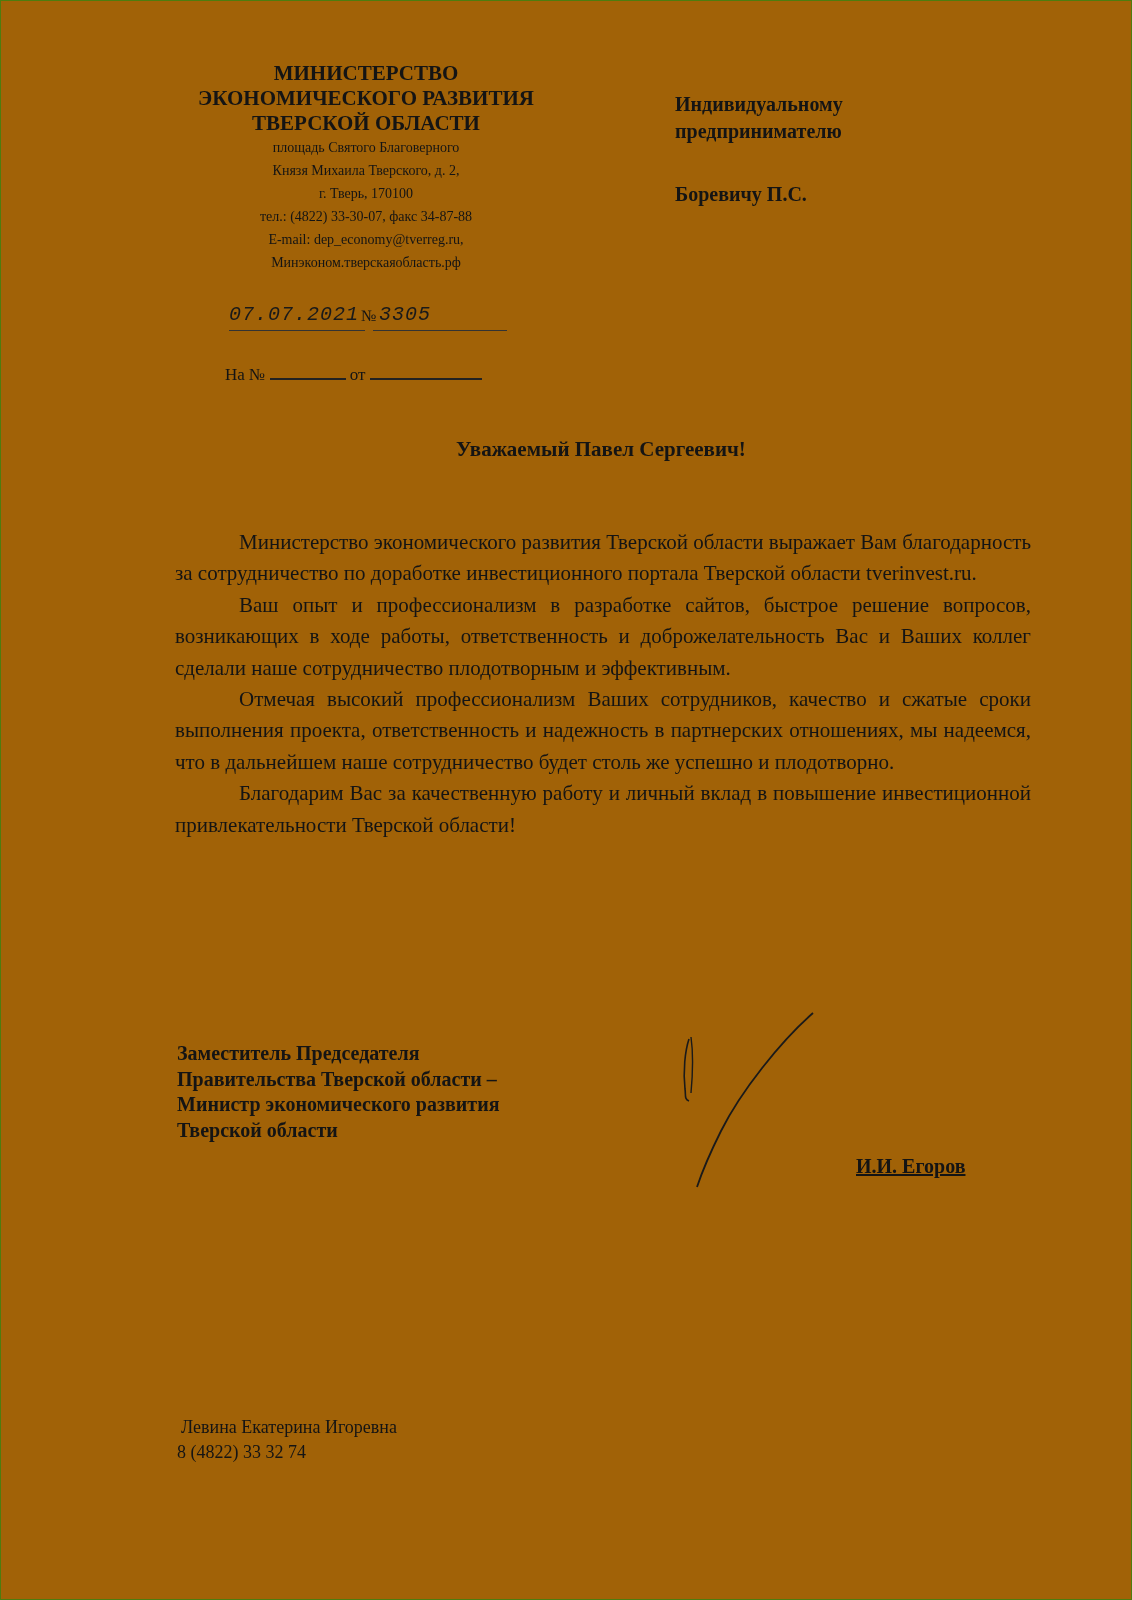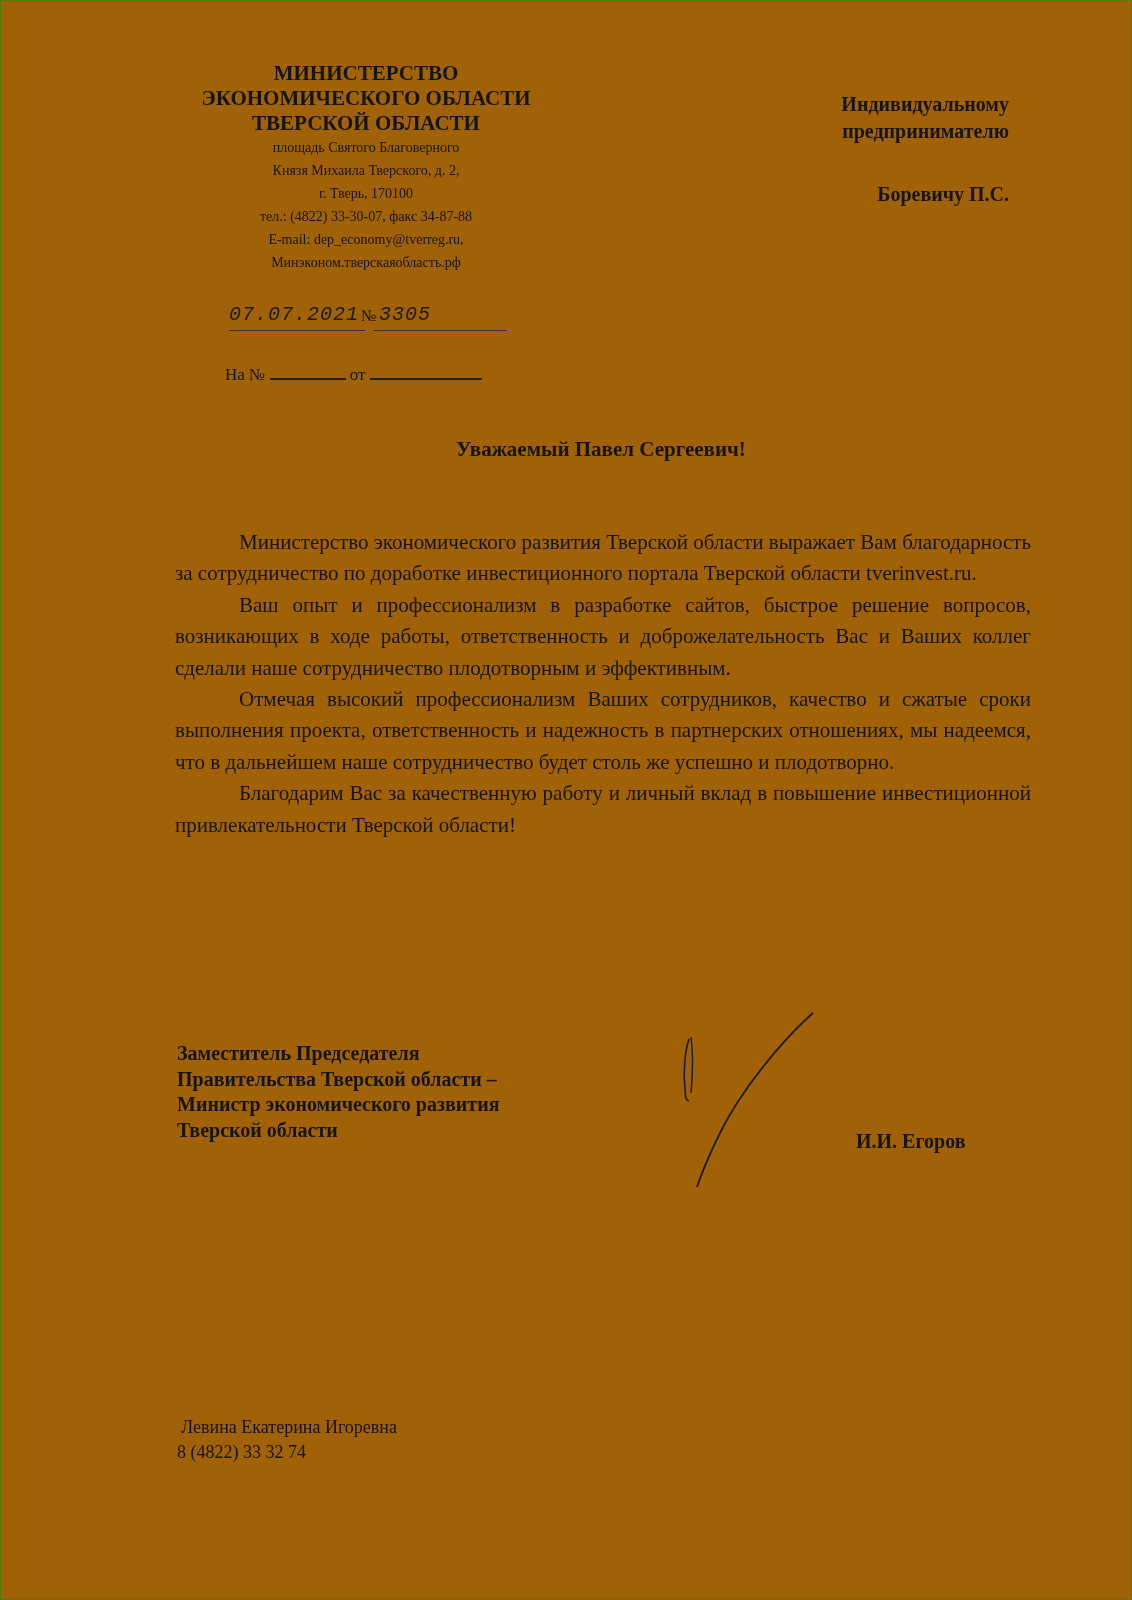--- a/index.html
+++ b/index.html
@@ -73,27 +73,27 @@
       font-size: 17px;
     }
     .inref .blank {
       display: inline-block;
       border-bottom: 2px solid #222;
       height: 14px;
       vertical-align: baseline;
     }
     .recipient {
       position: absolute;
-      left: 728px;
+      left: 674px;
       top: 90px;
       width: 280px;
       font-weight: bold;
       font-size: 20px;
       line-height: 27px;
-      text-align: right;
+      text-align: left;
     }
     .recipient .name { margin-top: 36px; }
     .salutation {
       position: absolute;
       left: 170px;
       width: 860px;
       top: 436px;
       text-align: center;
       font-weight: bold;
       font-size: 21px;
@@ -117,23 +117,24 @@
       position: absolute;
       left: 176px;
       top: 1040px;
       font-weight: bold;
       font-size: 20px;
       line-height: 25.5px;
     }
     .signer {
       position: absolute;
       left: 855px;
-      top: 1129px;
-      font-weight: bold;
-      font-size: 20px;
+      top: 1154px;
+      font-weight: bold;
+      font-size: 20px;
+      text-decoration: underline;
     }
     .signature {
       position: absolute;
       left: 680px;
       top: 1010px;
       width: 160px;
       height: 180px;
     }
     .executor {
       position: absolute;
@@ -145,21 +146,21 @@
     }
     .executor .name { padding-left: 4px; }
   </style>
 </head>
 <body>
 
 <div class="page">
 
   <div class="letterhead">
     <div class="lh-org">МИНИСТЕРСТВО</div>
-    <div class="lh-org">ЭКОНОМИЧЕСКОГО ОБЛАСТИ</div>
+    <div class="lh-org">ЭКОНОМИЧЕСКОГО РАЗВИТИЯ</div>
     <div class="lh-org">ТВЕРСКОЙ ОБЛАСТИ</div>
     <div class="lh-addr">площадь Святого Благоверного</div>
     <div class="lh-addr">Князя Михаила Тверского, д. 2,</div>
     <div class="lh-addr">г. Тверь, 170100</div>
     <div class="lh-addr">тел.: (4822) 33-30-07, факс 34-87-88</div>
     <div class="lh-addr">E-mail: dep_economy@tverreg.ru,</div>
     <div class="lh-addr">Минэконом.тверскаяобласть.рф</div>
   </div>
 
   <div class="outref">

